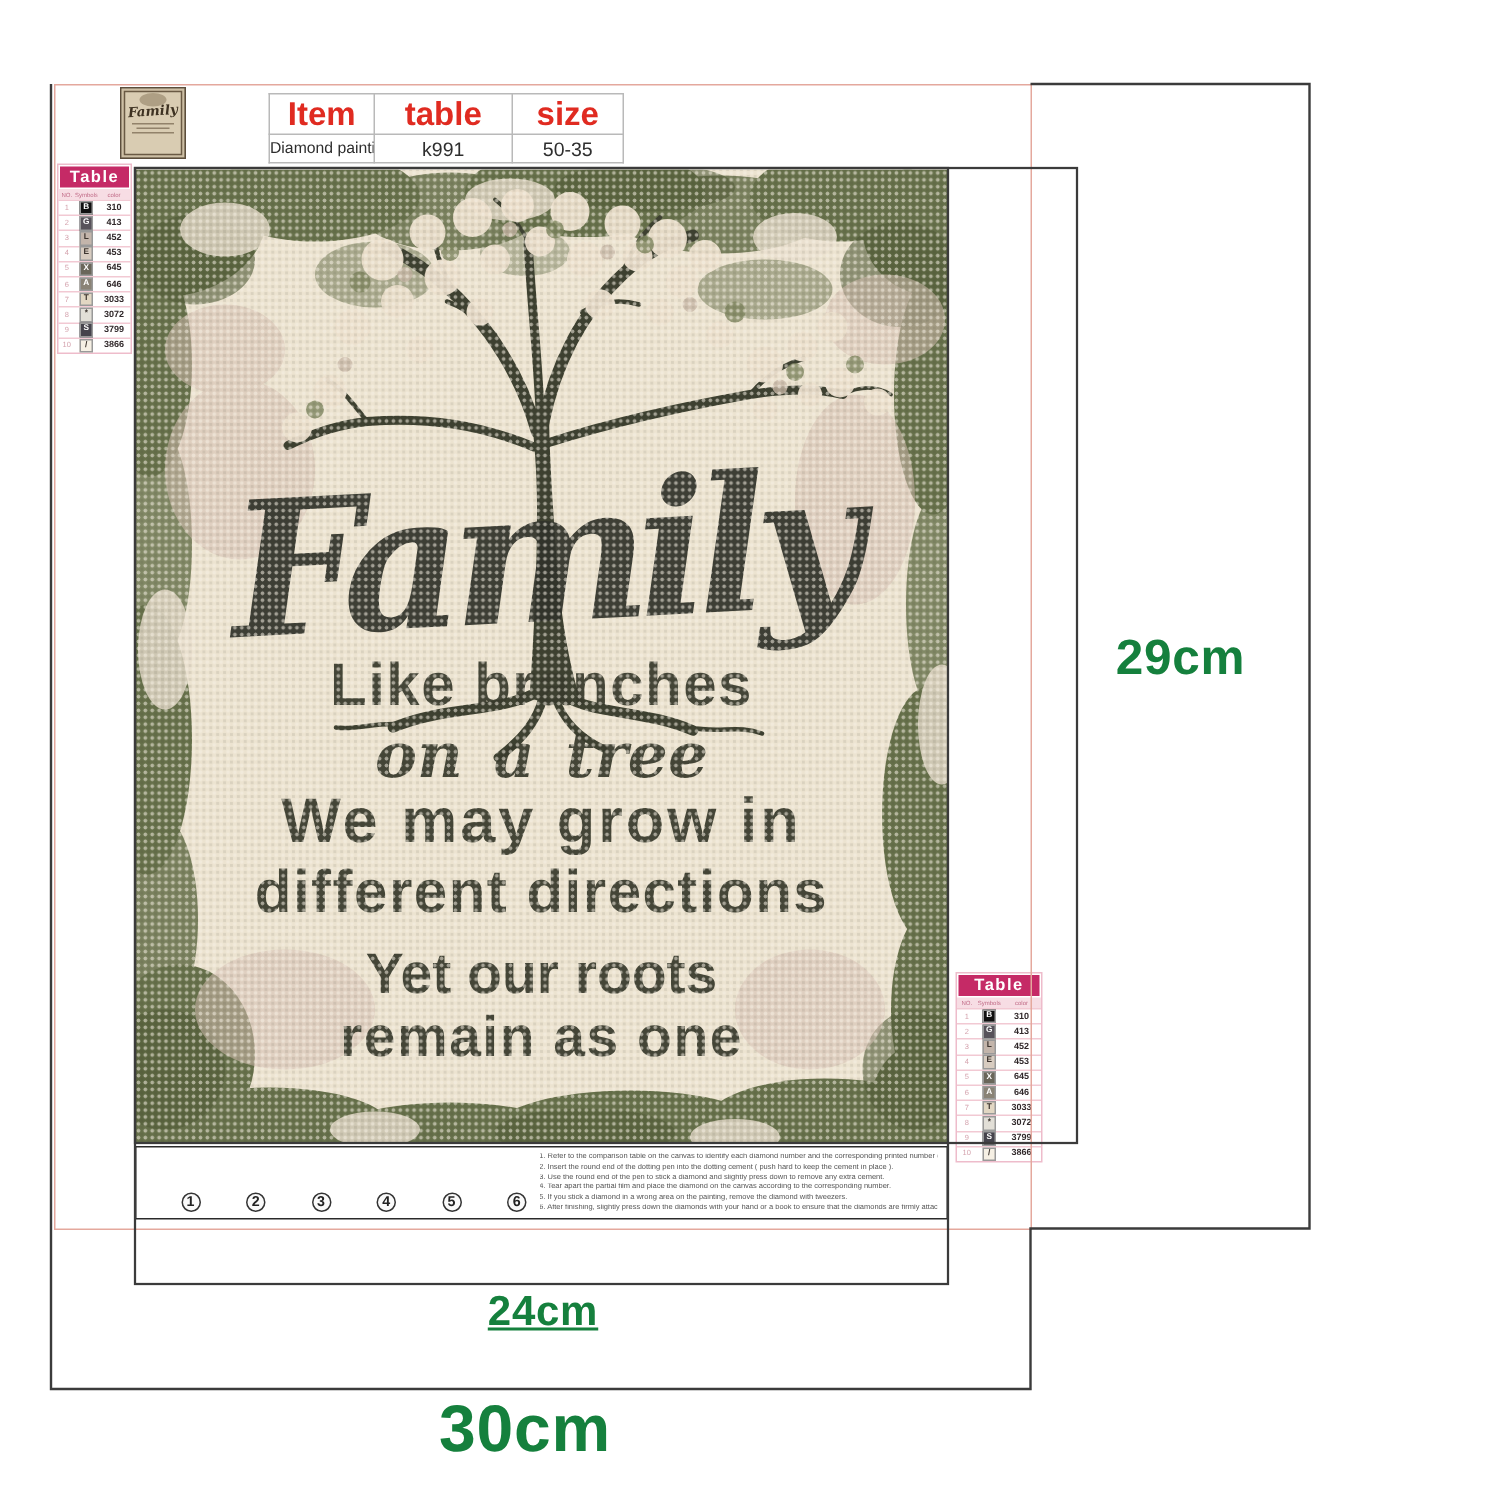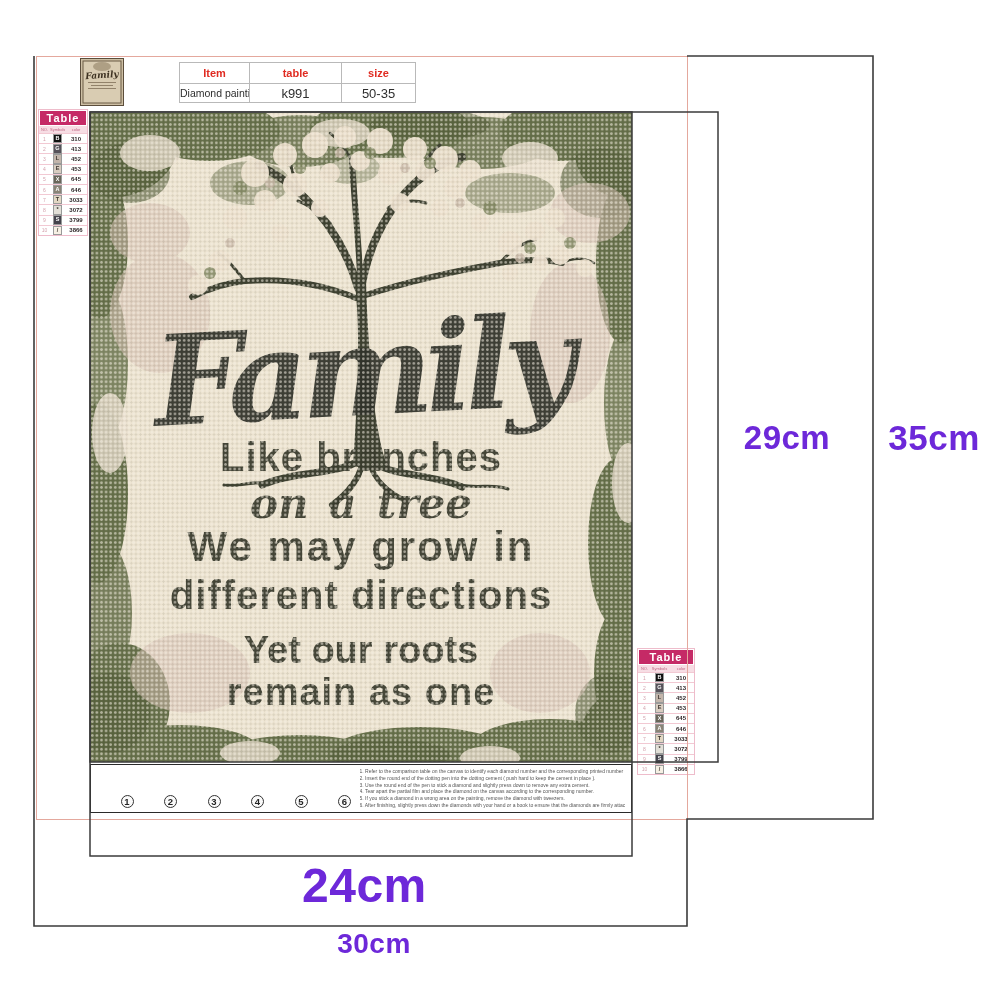--- a/index.html
+++ b/index.html
@@ -3,21 +3,21 @@
 <meta charset="utf-8">
 <style>
   html,body{margin:0;padding:0;background:#fff;}
   .page{position:relative;width:1000px;height:1000px;background:#fff;overflow:hidden;
         font-family:"Liberation Sans",sans-serif;}
   .abs{position:absolute;}
 
   
   .spec-table{left:179px;top:62px;width:233px;border-collapse:collapse;table-layout:fixed;}
   .spec-table td,.spec-table th{border:1px solid #b9b9b9;padding:0;text-align:center;overflow:hidden;white-space:nowrap;}
-  .spec-table th{height:20px;color:#e02b21;font-size:11px;font-weight:bold;background:#fff;}
+  .spec-table th{height:20px;color:#e02b21;font-size:22px;font-weight:bold;background:#fff;}
   .spec-table td{height:18px;color:#2e2e2e;font-size:13px;background:#fff;}
   .spec-table td.small{font-size:10.5px;letter-spacing:0;}
   .c1{width:69px}.c2{width:91px}.c3{width:73px}
 
   
   .logo{left:80px;top:58px;width:42px;height:46px;background:#d9ccb2;border:1px solid #5c4e3c;
         box-shadow:inset 0 0 0 1.5px #cdbfa4, inset 0 0 0 2.5px #6a5a44;text-align:center;}
   .logo .lg-title{margin-top:11px;font-family:"DejaVu Serif",serif;font-style:italic;font-weight:bold;
         font-size:9px;color:#3e3222;transform:rotate(-4deg);}
   .logo .lg-line{height:1.5px;background:#7a6a52;margin:1.5px 7px 0 7px;opacity:.75;}
@@ -68,23 +68,23 @@
   .thumb{position:relative;width:42px;height:42px;margin-right:1.5px;}
   .badge{position:absolute;right:1px;bottom:1px;width:13px;height:13px;border-radius:50%;
          background:#fafafa;border:1px solid #333;box-sizing:border-box;color:#222;
          font-size:9.5px;font-weight:bold;line-height:11px;text-align:center;}
   .instructions{flex:1;padding:4px 6px 0 6px;overflow:hidden;}
   .instructions p{margin:0 0 1.8px 0;font-size:5px;line-height:5px;color:#555;white-space:nowrap;overflow:hidden;}
 
   
   .pink-rect{left:36px;top:56px;width:650px;height:762px;border:1.2px solid #e4a89d;z-index:3;pointer-events:none;}
   .dims{left:0;top:0;z-index:4;pointer-events:none;}
-  .dim-label{z-index:5;color:#6d28d9;font-weight:bold;text-align:center;letter-spacing:0.5px;}
-  .lab-24{left:302px;top:858px;width:120px;font-size:48px;}
-  .lab-30{left:314px;top:928px;width:120px;font-size:28px;}
+  .dim-label{z-index:5;color:#15803d;font-weight:bold;text-align:center;letter-spacing:0.5px;}
+  .lab-24{left:302px;top:858px;width:120px;font-size:28px;text-decoration:underline;}
+  .lab-30{left:290px;top:928px;width:120px;font-size:44px;}
   .lab-29{left:732px;top:419px;width:110px;font-size:33px;}
   .lab-35{left:878px;top:418px;width:112px;font-size:35px;}
 </style>
 </head>
 <body>
 
 <div class="page">
 
   <div class="abs logo">
     <div class="lg-smudge"></div>
@@ -476,15 +476,14 @@
 
   <svg class="abs dims" width="1000" height="1000" viewBox="0 0 1000 1000">
     <path d="M687,56 H873 V819 H687 V926 H34 V56" fill="none" stroke="#3b3b3b" stroke-width="1.6"></path>
     <rect x="90" y="112" width="628" height="650" fill="none" stroke="#3b3b3b" stroke-width="1.5"></rect>
     <rect x="90" y="112" width="542" height="744" fill="none" stroke="#3b3b3b" stroke-width="1.5"></rect>
   </svg>
 
   <div class="abs dim-label lab-24">24cm</div>
   <div class="abs dim-label lab-30">30cm</div>
   <div class="abs dim-label lab-29">29cm</div>
-  <div class="abs dim-label lab-35">35cm</div>
 
 </div>
 
 </body></html>

